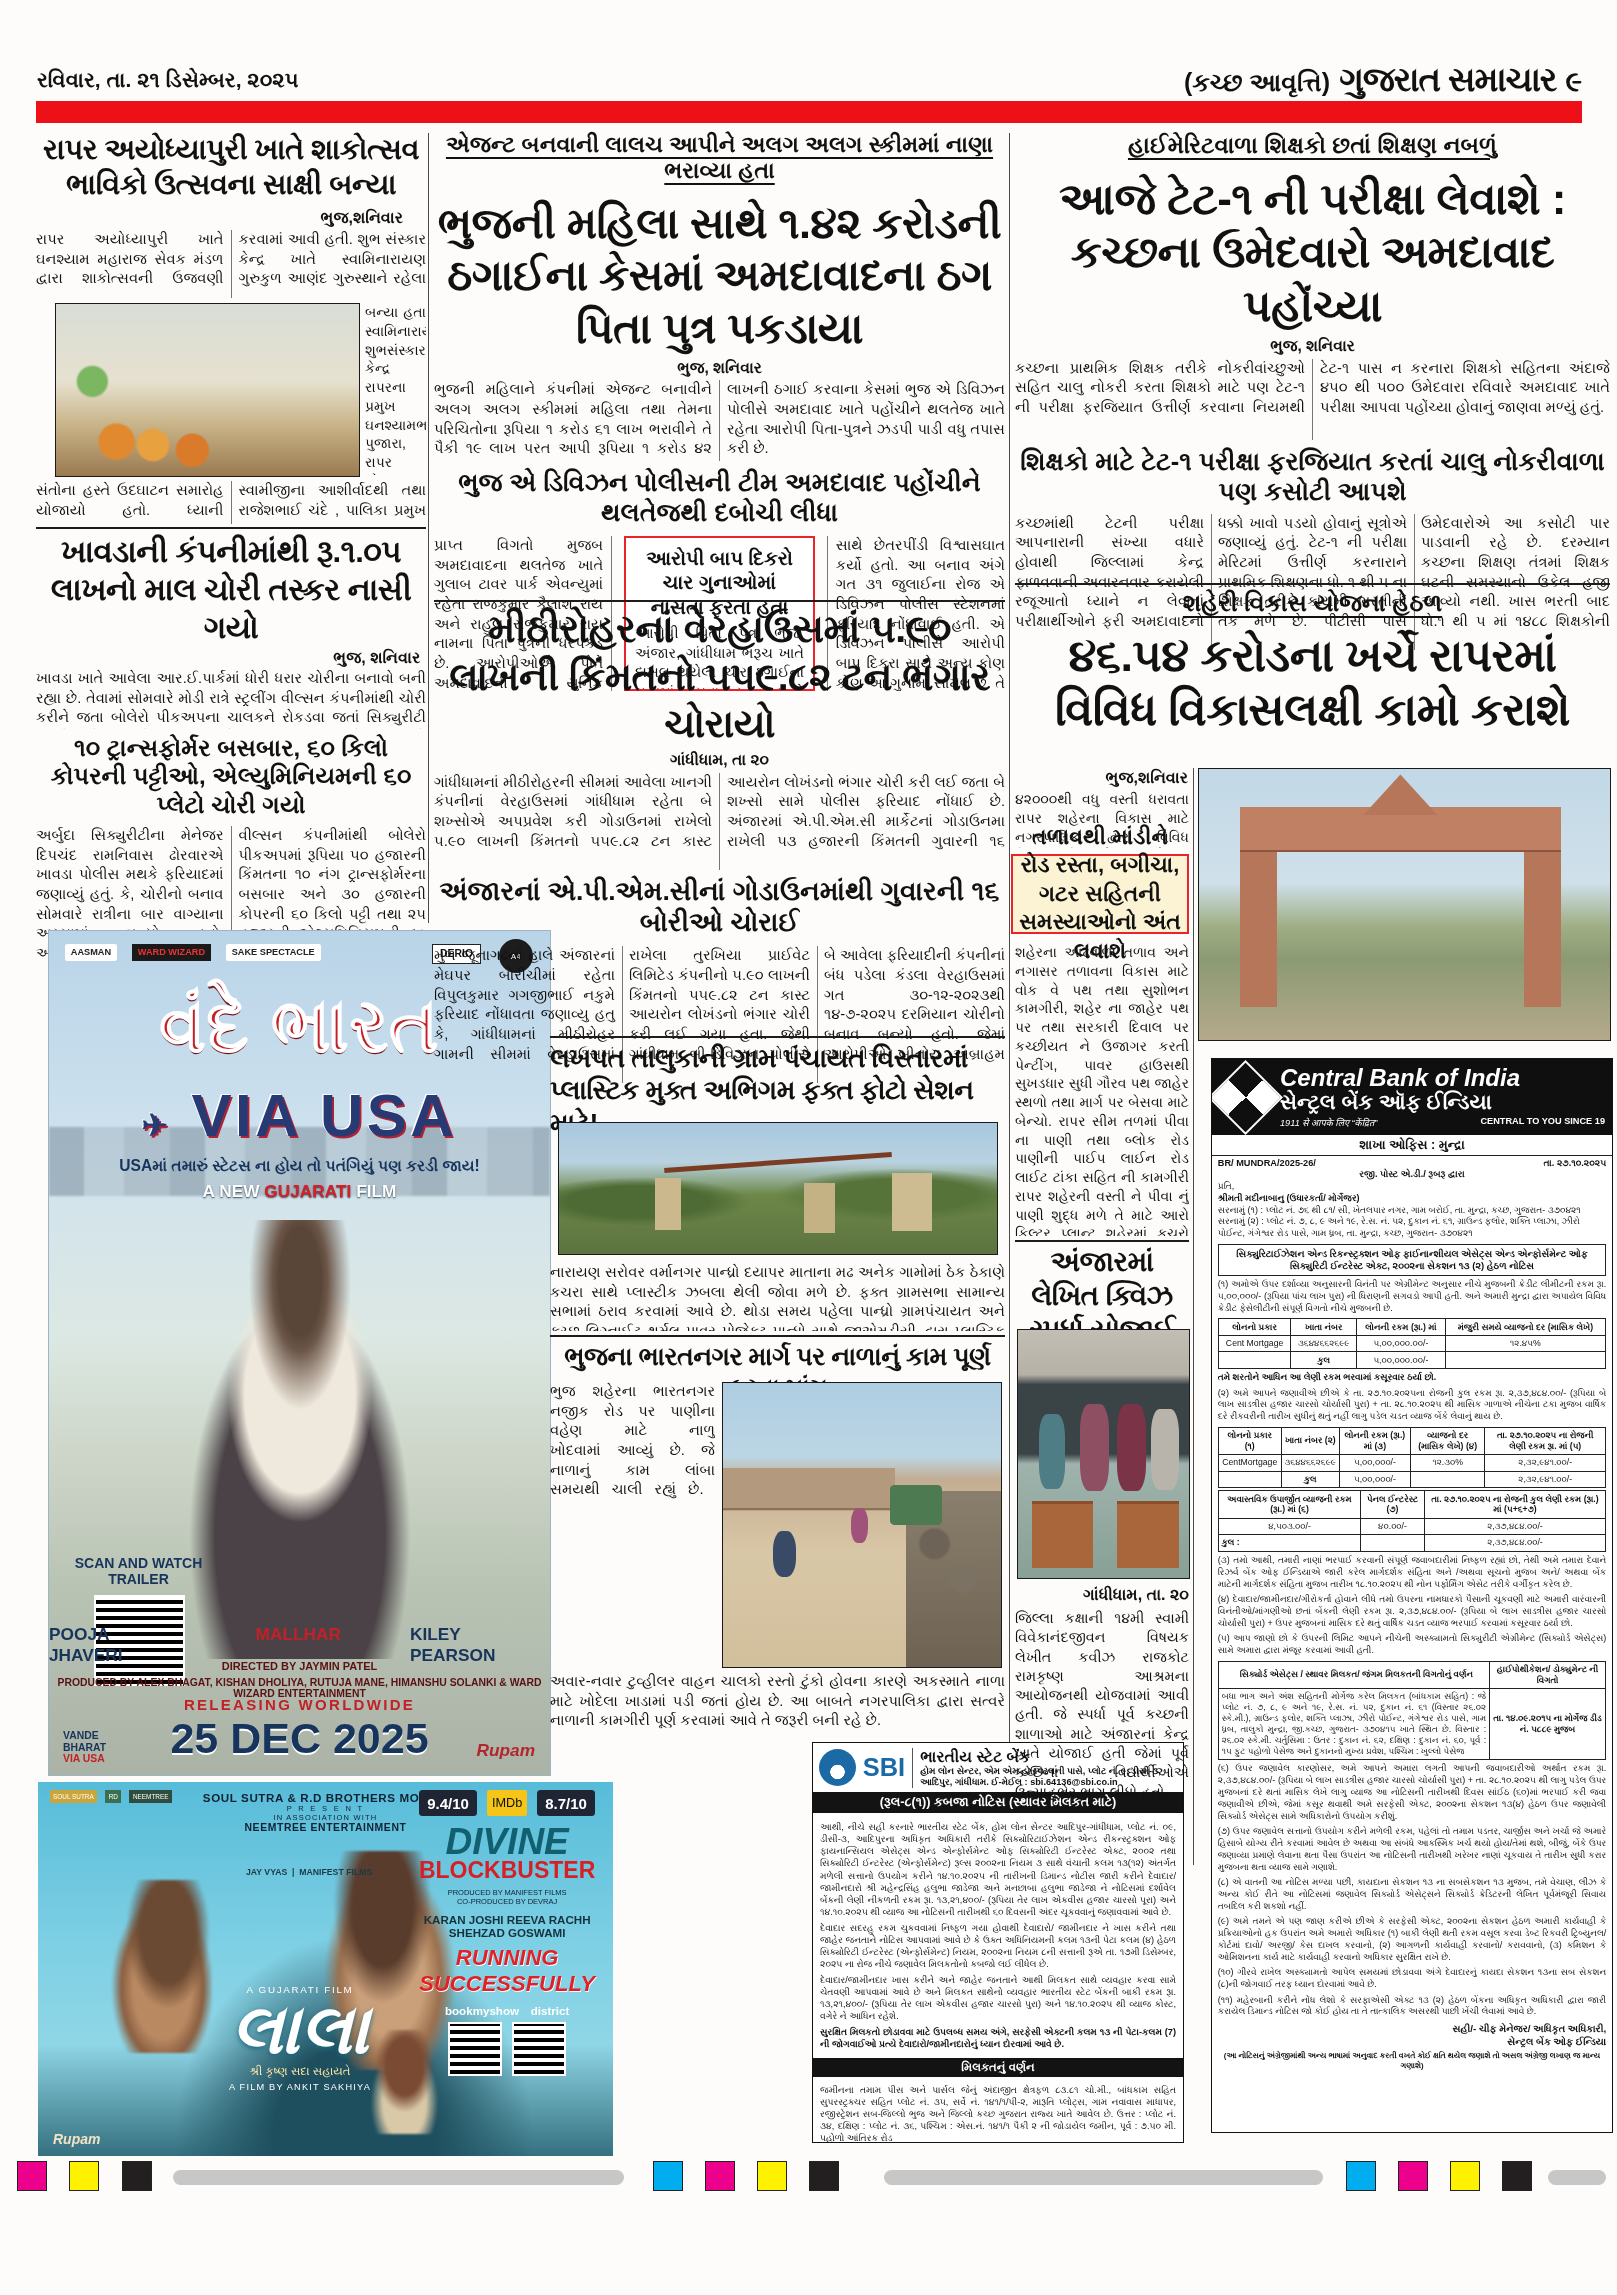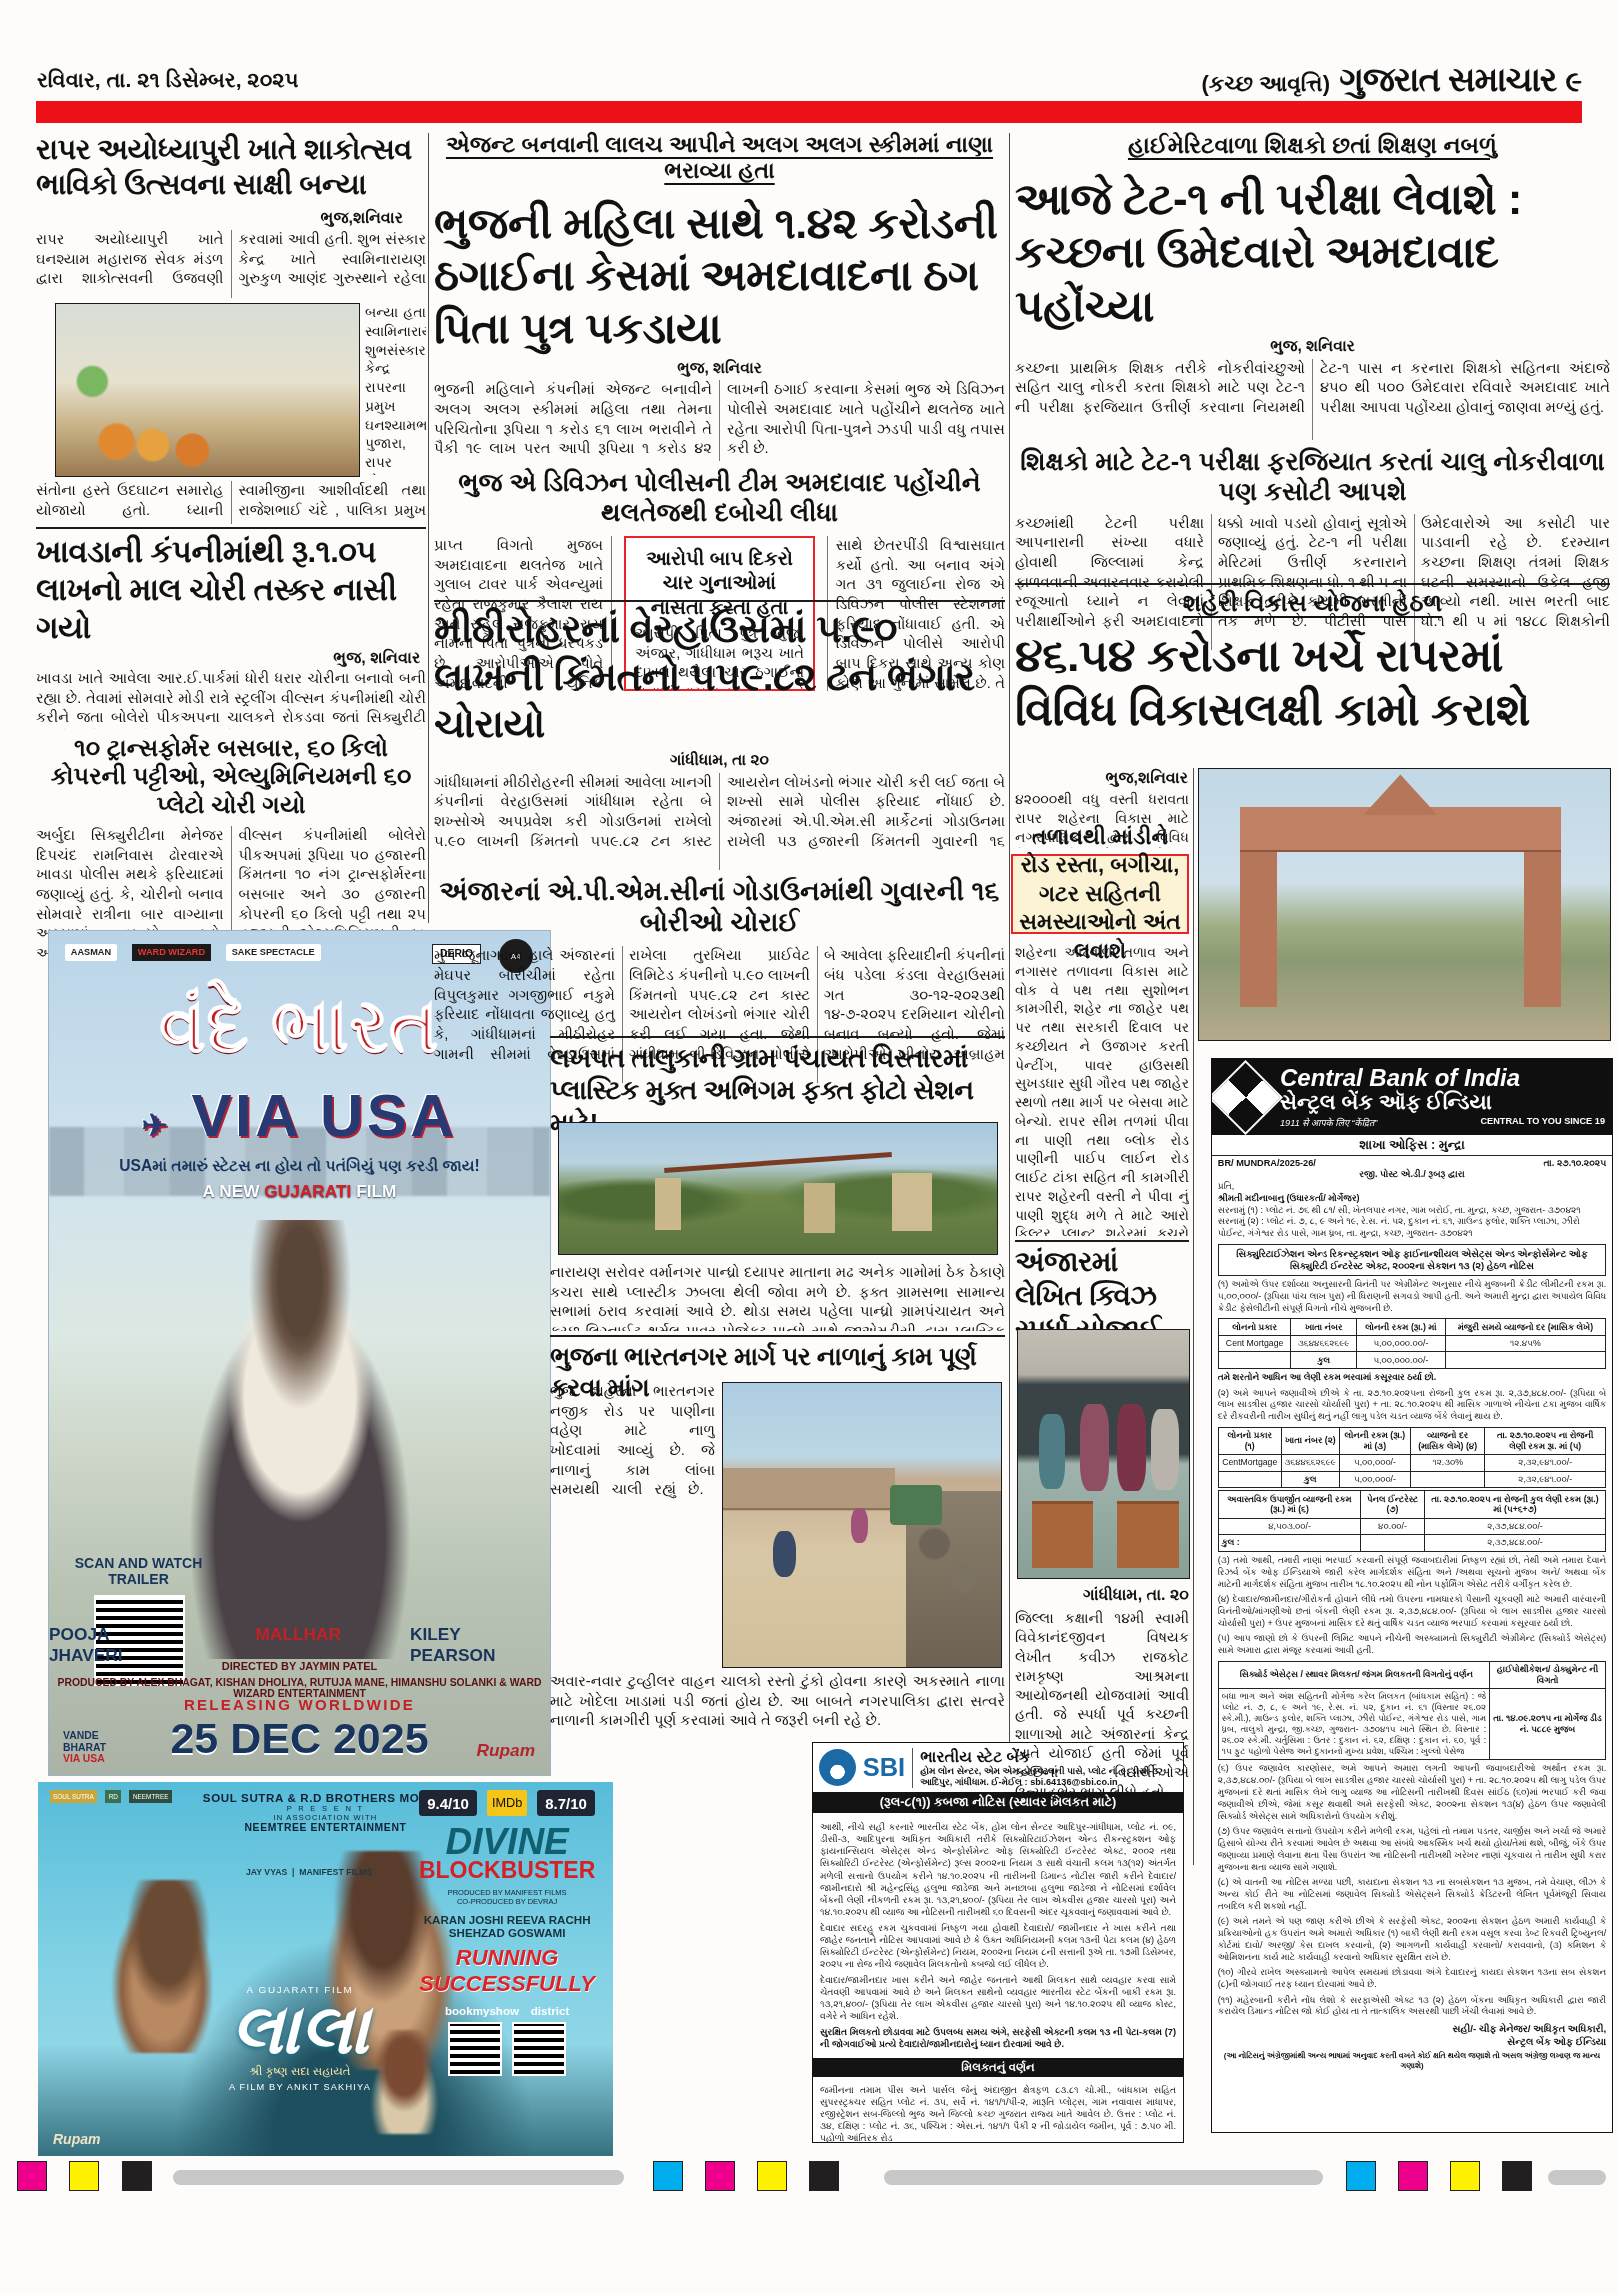--- a/index.html
+++ b/index.html
@@ -3,21 +3,21 @@
 <meta charset="utf-8">
 <style>
   html,body{margin:0;padding:0;background:#e9e7e2;}
   .page{position:relative;width:1617px;height:2295px;background:#fdfcfa;color:#111;
         font-family:"Liberation Sans",sans-serif;overflow:hidden;}
   .abs{position:absolute;}
   .hrule{position:absolute;background:#1c1c1c;height:1.7px;}
   .vrule{position:absolute;background:#4a4a4a;width:1.2px;}
   .kicker{font-weight:bold;text-align:center;text-decoration:underline;
           text-underline-offset:4.6px;text-decoration-thickness:1.7px;}
-  .headline{font-weight:bold;line-height:1.22;text-align:left;letter-spacing:-0.6px;}
+  .headline{font-weight:bold;line-height:1.22;text-align:center;letter-spacing:-0.6px;}
   .byline{font-weight:bold;font-size:16px;text-align:right;}
   .body-txt{font-size:14.7px;line-height:1.34;text-align:justify;}
   .cols2{column-count:2;column-gap:15px;column-rule:0.6px solid #777;}
   .cols3{column-count:3;column-gap:14px;column-rule:0.6px solid #777;}
   .subhead{font-weight:bold;text-align:center;line-height:1.2;}
   .photo{position:absolute;border:1.7px solid #1a1a1a;}
   .redbox{border:2.9px solid #e8232a;padding:8px 9.2px;background:#fff;}
   .yellowbox{background:#fbf3d3;border:2.3px solid #e8232a;
              font-weight:bold;text-align:center;}
   .blackbar{background:#131313;color:#fff;font-weight:bold;text-align:center;}
@@ -31,21 +31,21 @@
       repeating-linear-gradient(90deg,#000 0 4px,rgba(255,255,255,0) 4px 8px);
       background-color:#fff;border:2.3px solid #fff;}
 </style>
 </head>
 <body>
 
 <div class="page">
 
   <div class="abs" style="left:37px;top:68px;font-size:21px;font-weight:bold;">રવિવાર, તા. ૨૧ ડિસેમ્બર, ૨૦૨૫</div>
   <div class="abs" style="right:35px;top:60px;display:flex;align-items:baseline;gap:9.2px;">
-    <span style="font-size:22px;font-weight:bold;">(કચ્છ આવૃત્તિ)</span>
+    <span style="font-size:25px;font-weight:bold;">(કચ્છ આવૃત્તિ)</span>
     <span style="font-size:34px;font-weight:900;letter-spacing:-1.2px;">ગુજરાત સમાચાર</span>
     <span style="font-size:28px;font-weight:bold;">૯</span>
   </div>
   <div class="abs" style="left:36px;top:101px;width:1546px;height:22px;background:#ed1016;"></div>
 
   <div class="vrule" style="left:428px;top:133px;height:790px;"></div>
   <div class="vrule" style="left:1009px;top:133px;height:1733px;"></div>
   <div class="vrule" style="left:545px;top:930px;height:809px;"></div>
   <div class="vrule" style="left:1193px;top:768px;height:1097px;"></div>
 

